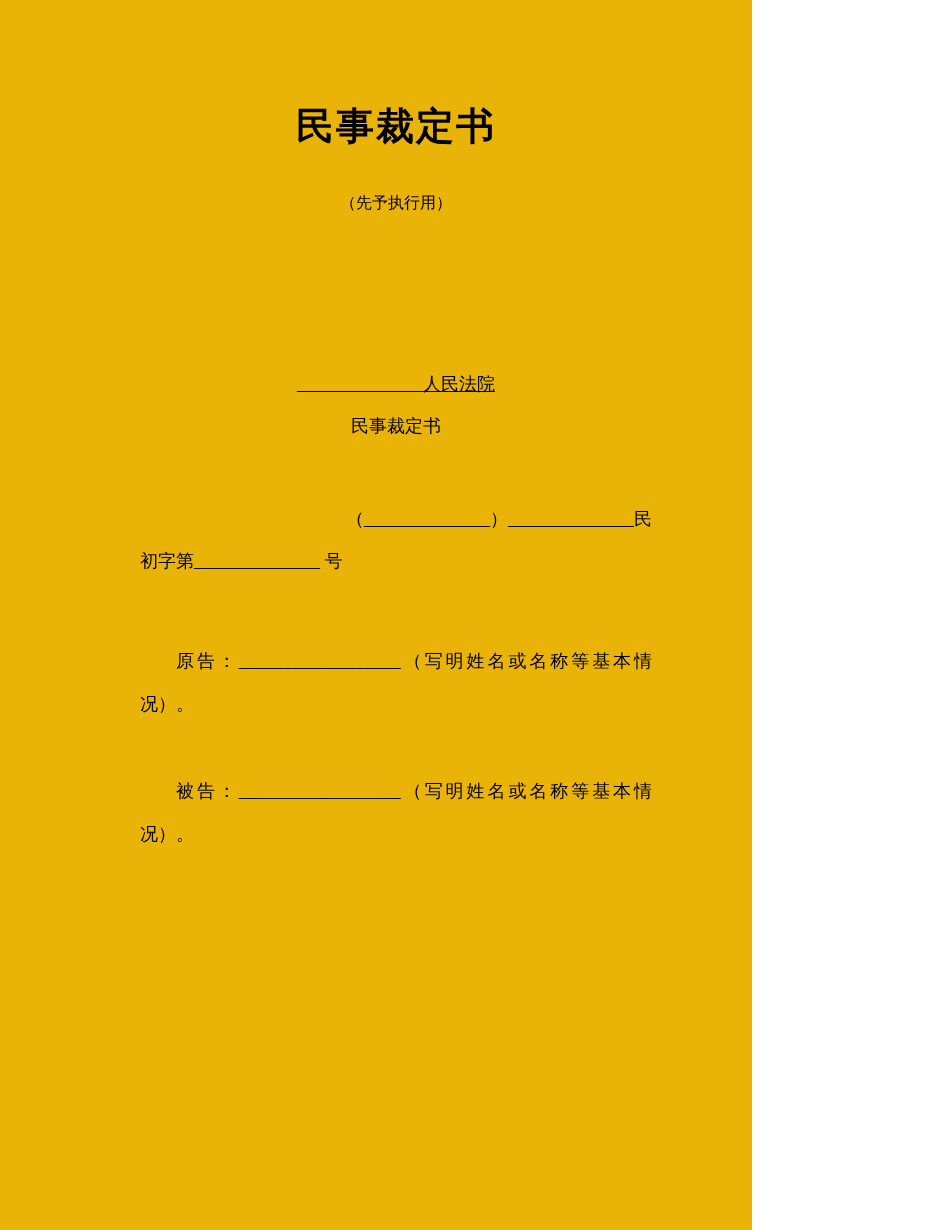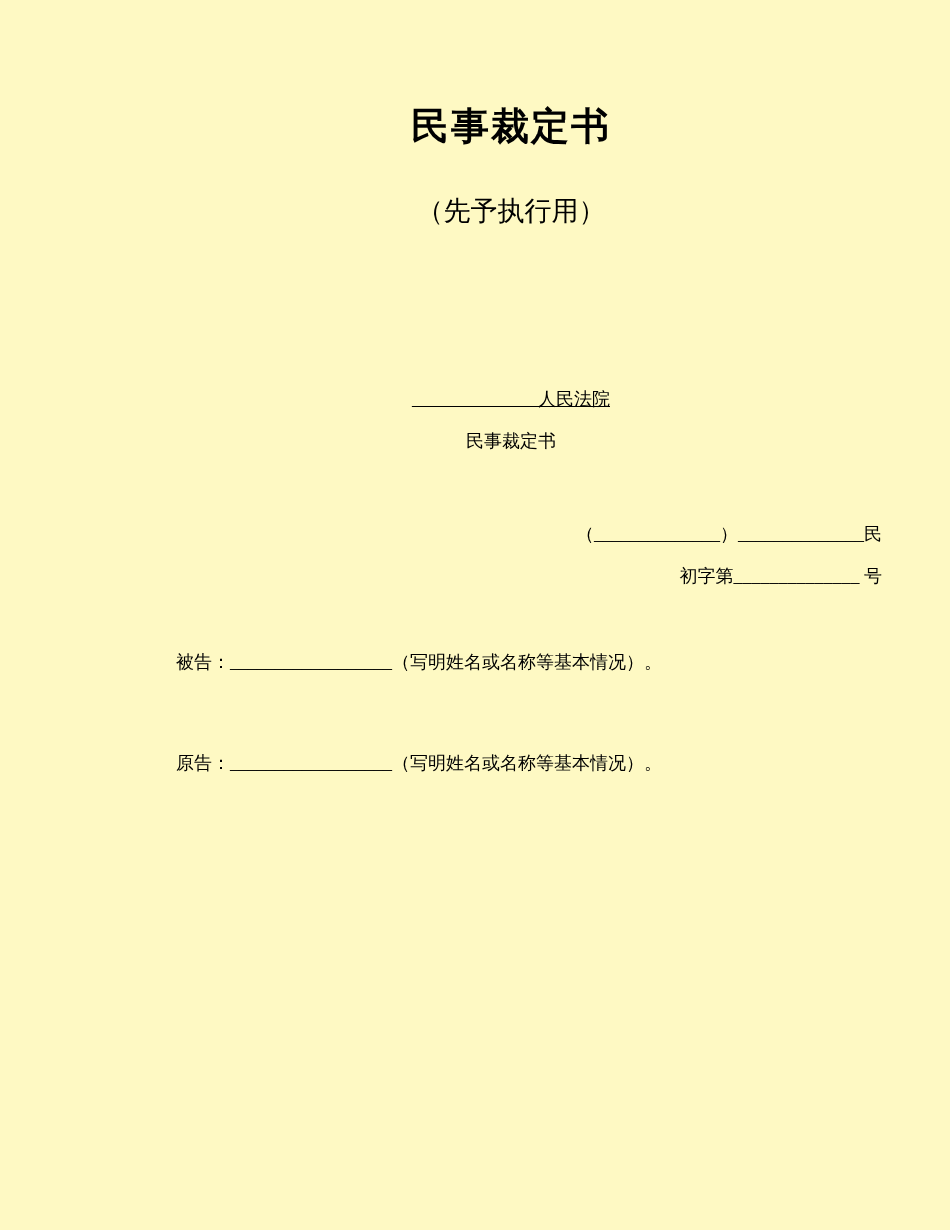--- a/index.html
+++ b/index.html
@@ -2,41 +2,41 @@
 <html><head>
 <meta charset="utf-8">
 <style>
   html, body {
     margin: 0;
     padding: 0;
     background: #ffffff;
   }
   .page {
     position: relative;
-    width: 950px;
+    width: 752px;
     height: 1230px;
-    background: #fef9c3;
+    background: #eab308;
     box-sizing: border-box;
-    padding: 105px 68px 0 140px;
+    padding: 105px 100px 0 140px;
     color: #000000;
     font-family: "Liberation Serif", "DejaVu Serif", serif;
     font-size: 18px;
     overflow: hidden;
   }
   .doc-title {
     font-family: "Liberation Sans", "DejaVu Sans", sans-serif;
     font-weight: 700;
     font-size: 38px;
     text-align: center;
     line-height: 1.15;
     margin: 0;
     letter-spacing: 2px;
   }
   .doc-subtitle {
-    font-size: 27px;
+    font-size: 16px;
     text-align: center;
     margin-top: 44px;
     font-weight: 400;
   }
   .court-line {
     text-align: center;
     margin-top: 150px;
     line-height: 40px;
     text-decoration: underline;
   }
@@ -44,21 +44,21 @@
     text-align: center;
     line-height: 40px;
     margin-top: 2px;
   }
   .case-right {
     text-align: right;
     margin-top: 52px;
     line-height: 42px;
   }
   .case-left {
-    text-align: right;
+    text-align: left;
     line-height: 42px;
   }
   .para {
     line-height: 43px;
     text-indent: 2em;
     text-align: justify;
   }
   .plaintiff-line { margin-top: 58px; }
   .defendant-line { margin-top: 44px; }
   .note-para { margin-top: 36px; }
@@ -74,19 +74,19 @@
   <div class="doc-subtitle">（先予执行用）</div>
 
   <div class="court-line">______________人民法院</div>
 
   <div class="doc-heading">民事裁定书</div>
 
   <div class="case-right">（______________）______________民</div>
 
   <div class="case-left">初字第______________ 号</div>
 
+  <div class="para plaintiff-line">原告：__________________（写明姓名或名称等基本情况）。</div>
+
   <div class="para defendant-line">被告：__________________（写明姓名或名称等基本情况）。</div>
-
-  <div class="para plaintiff-line">原告：__________________（写明姓名或名称等基本情况）。</div>
 
 
 
 </div>
 
 </body></html>

